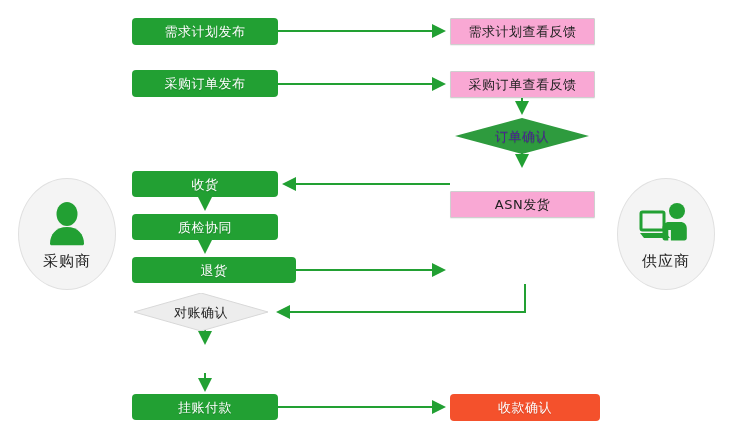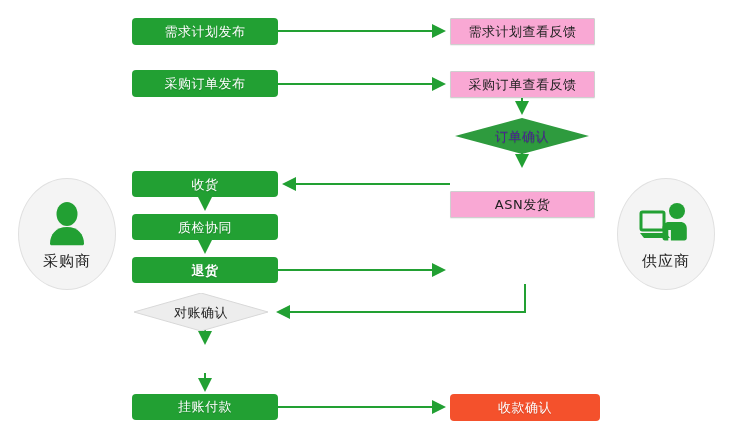--- a/index.html
+++ b/index.html
@@ -166,33 +166,33 @@
   </div>
 
   <div class="node node-green" style="left:132px; top:171px; width:146px; height:26px;">
     <span>收货</span>
   </div>
 
   <div class="node node-green" style="left:132px; top:214px; width:146px; height:26px;">
     <span>质检协同</span>
   </div>
 
-  <div class="node node-green" style="left:132px; top:257px; width:146px; height:26px;font-weight:bold;">
+  <div class="node node-green" style="left:132px; top:257px; width:164px; height:26px;">
     <span>退货</span>
   </div>
 
   <div class="diamond-wrap diamond-gray" style="left:134px; top:293px; width:134px; height:38px;">
     <svg class="diamond-shape" viewBox="0 0 134 38" preserveAspectRatio="none">
       <polygon points="67,0 134,19 67,38 0,19" fill="#ededed" stroke="#d8d8d8" stroke-width="1"></polygon>
     </svg>
     <span class="diamond-label">对账确认</span>
   </div>
 
 
-  <div class="node node-green" style="left:132px; top:394px; width:146px; height:26px;font-family:Liberation Mono, monospace;">
+  <div class="node node-green" style="left:132px; top:394px; width:146px; height:26px;">
     <span>挂账付款</span>
   </div>
 
   <div class="node node-white" style="left:450px; top:18px; width:145px; height:27px;">
     <span>需求计划查看反馈</span>
   </div>
 
   <div class="node node-white" style="left:450px; top:71px; width:145px; height:27px;">
     <span>采购订单查看反馈</span>
   </div>

